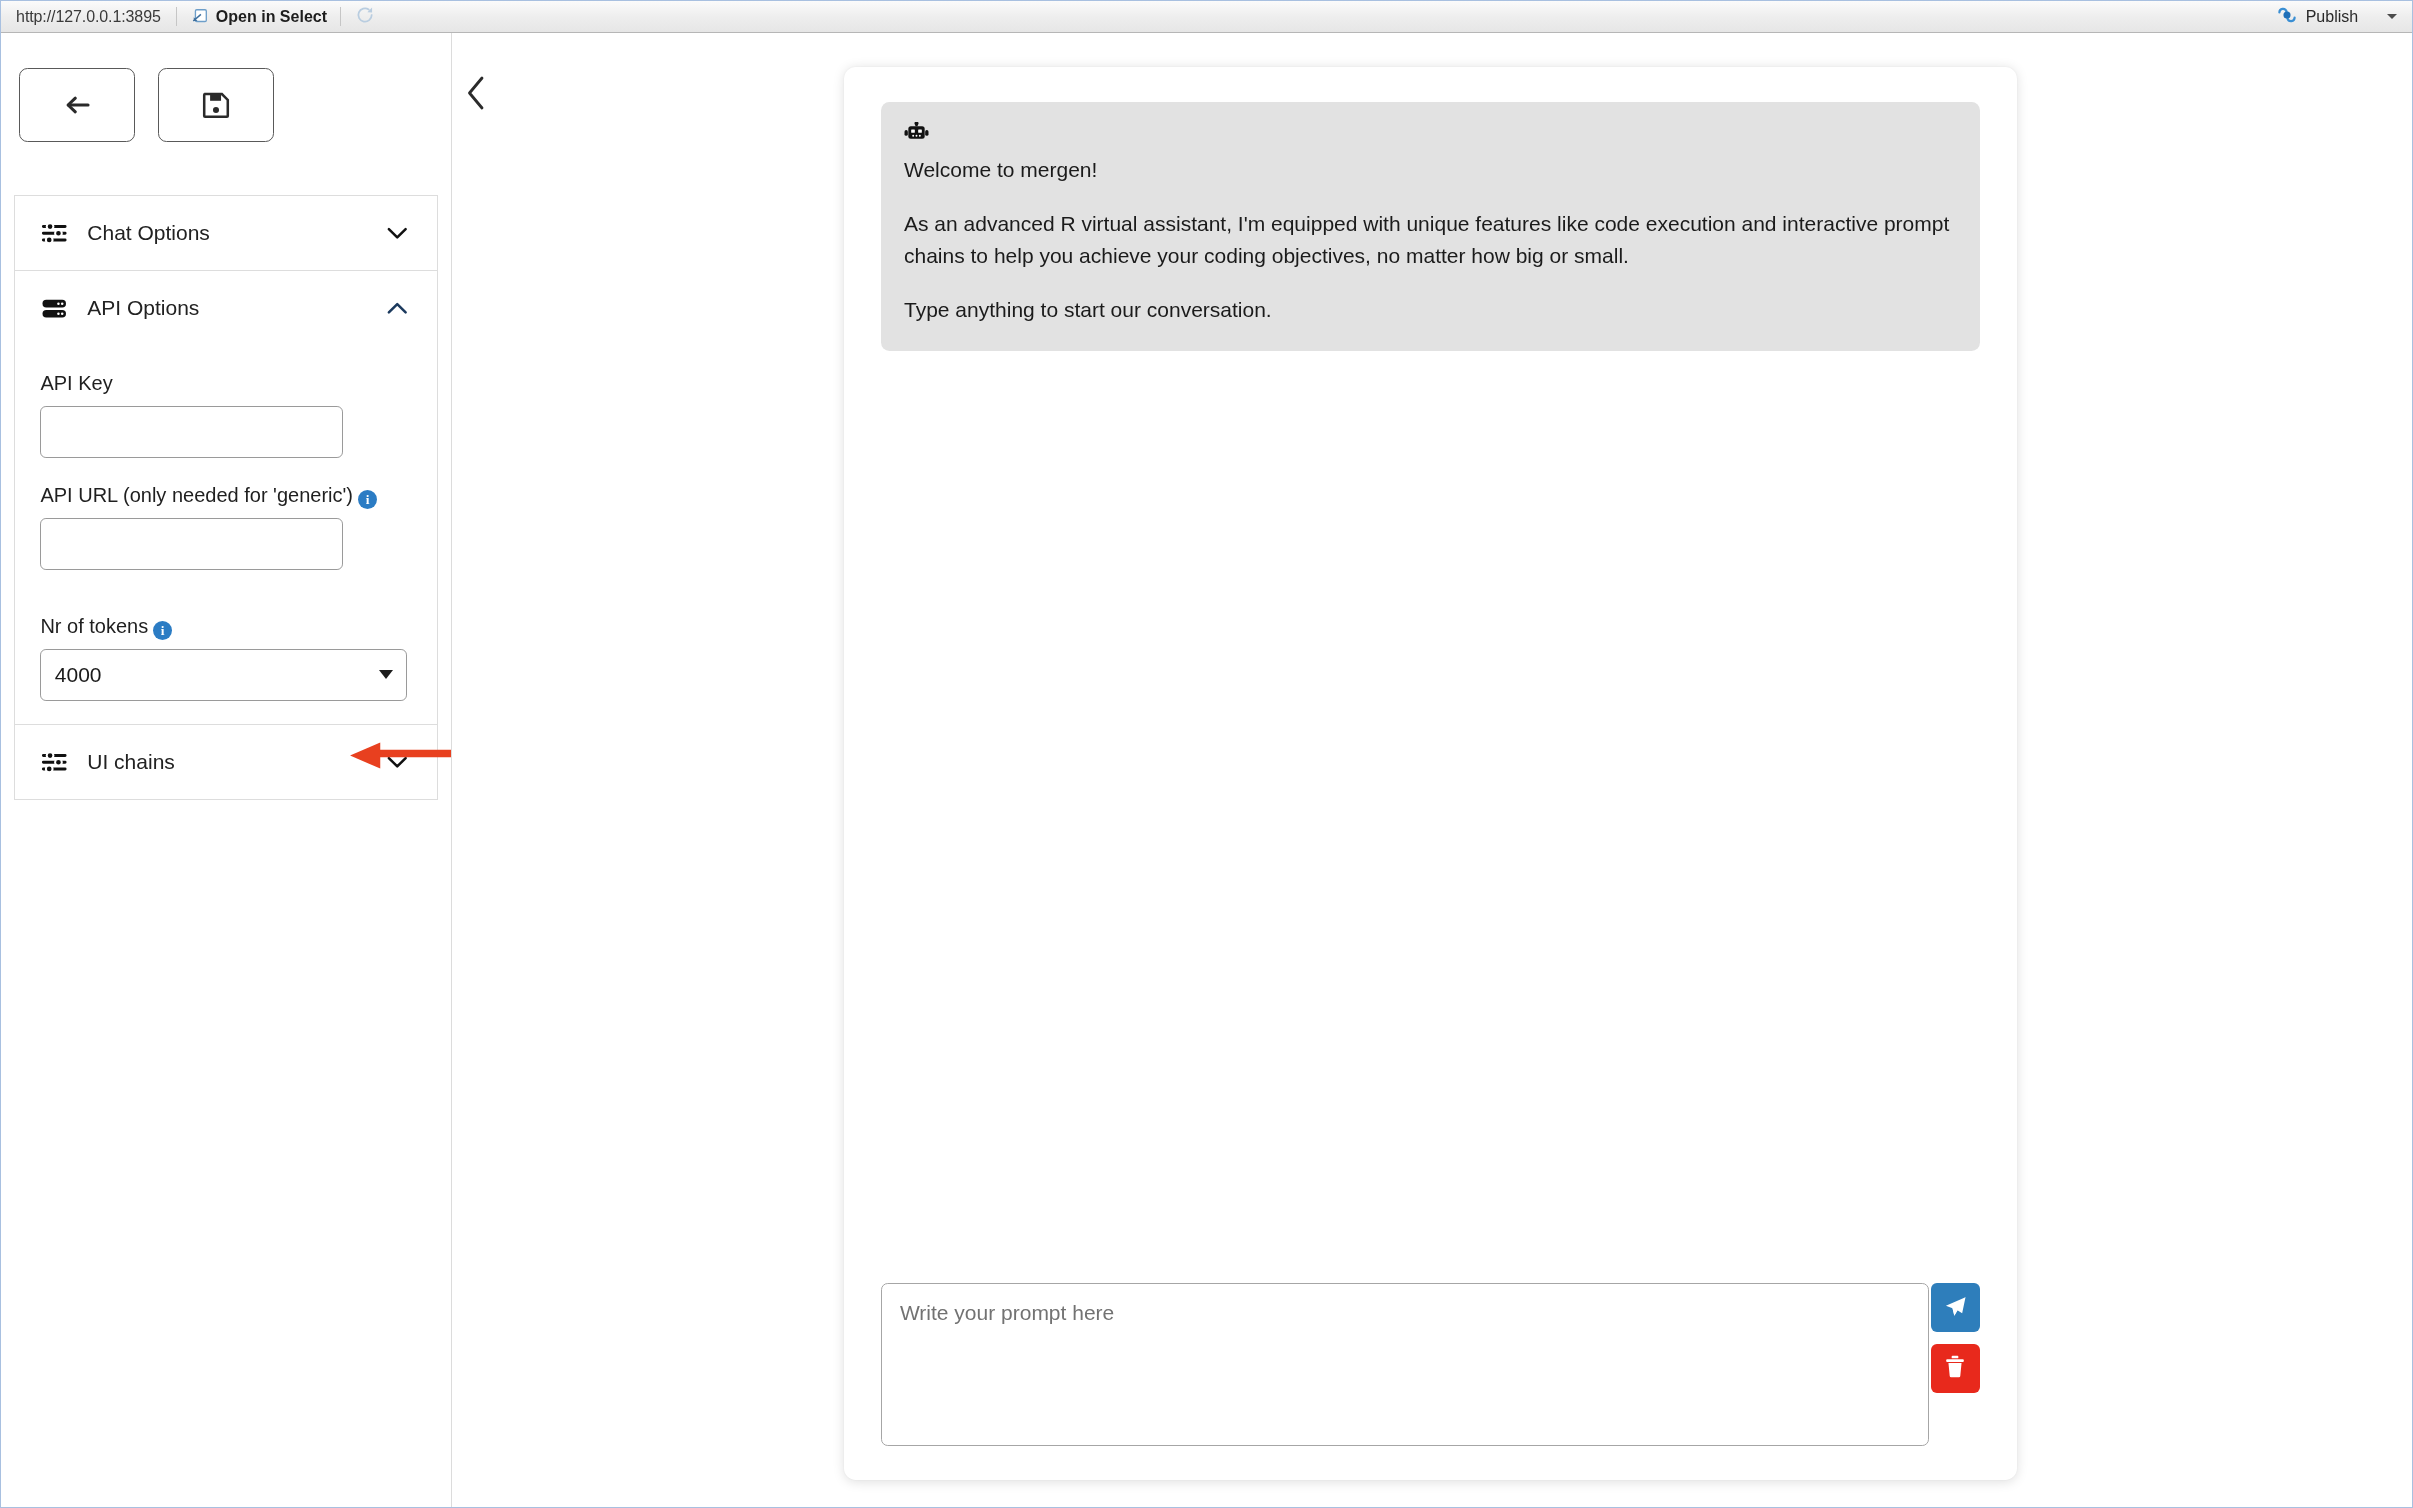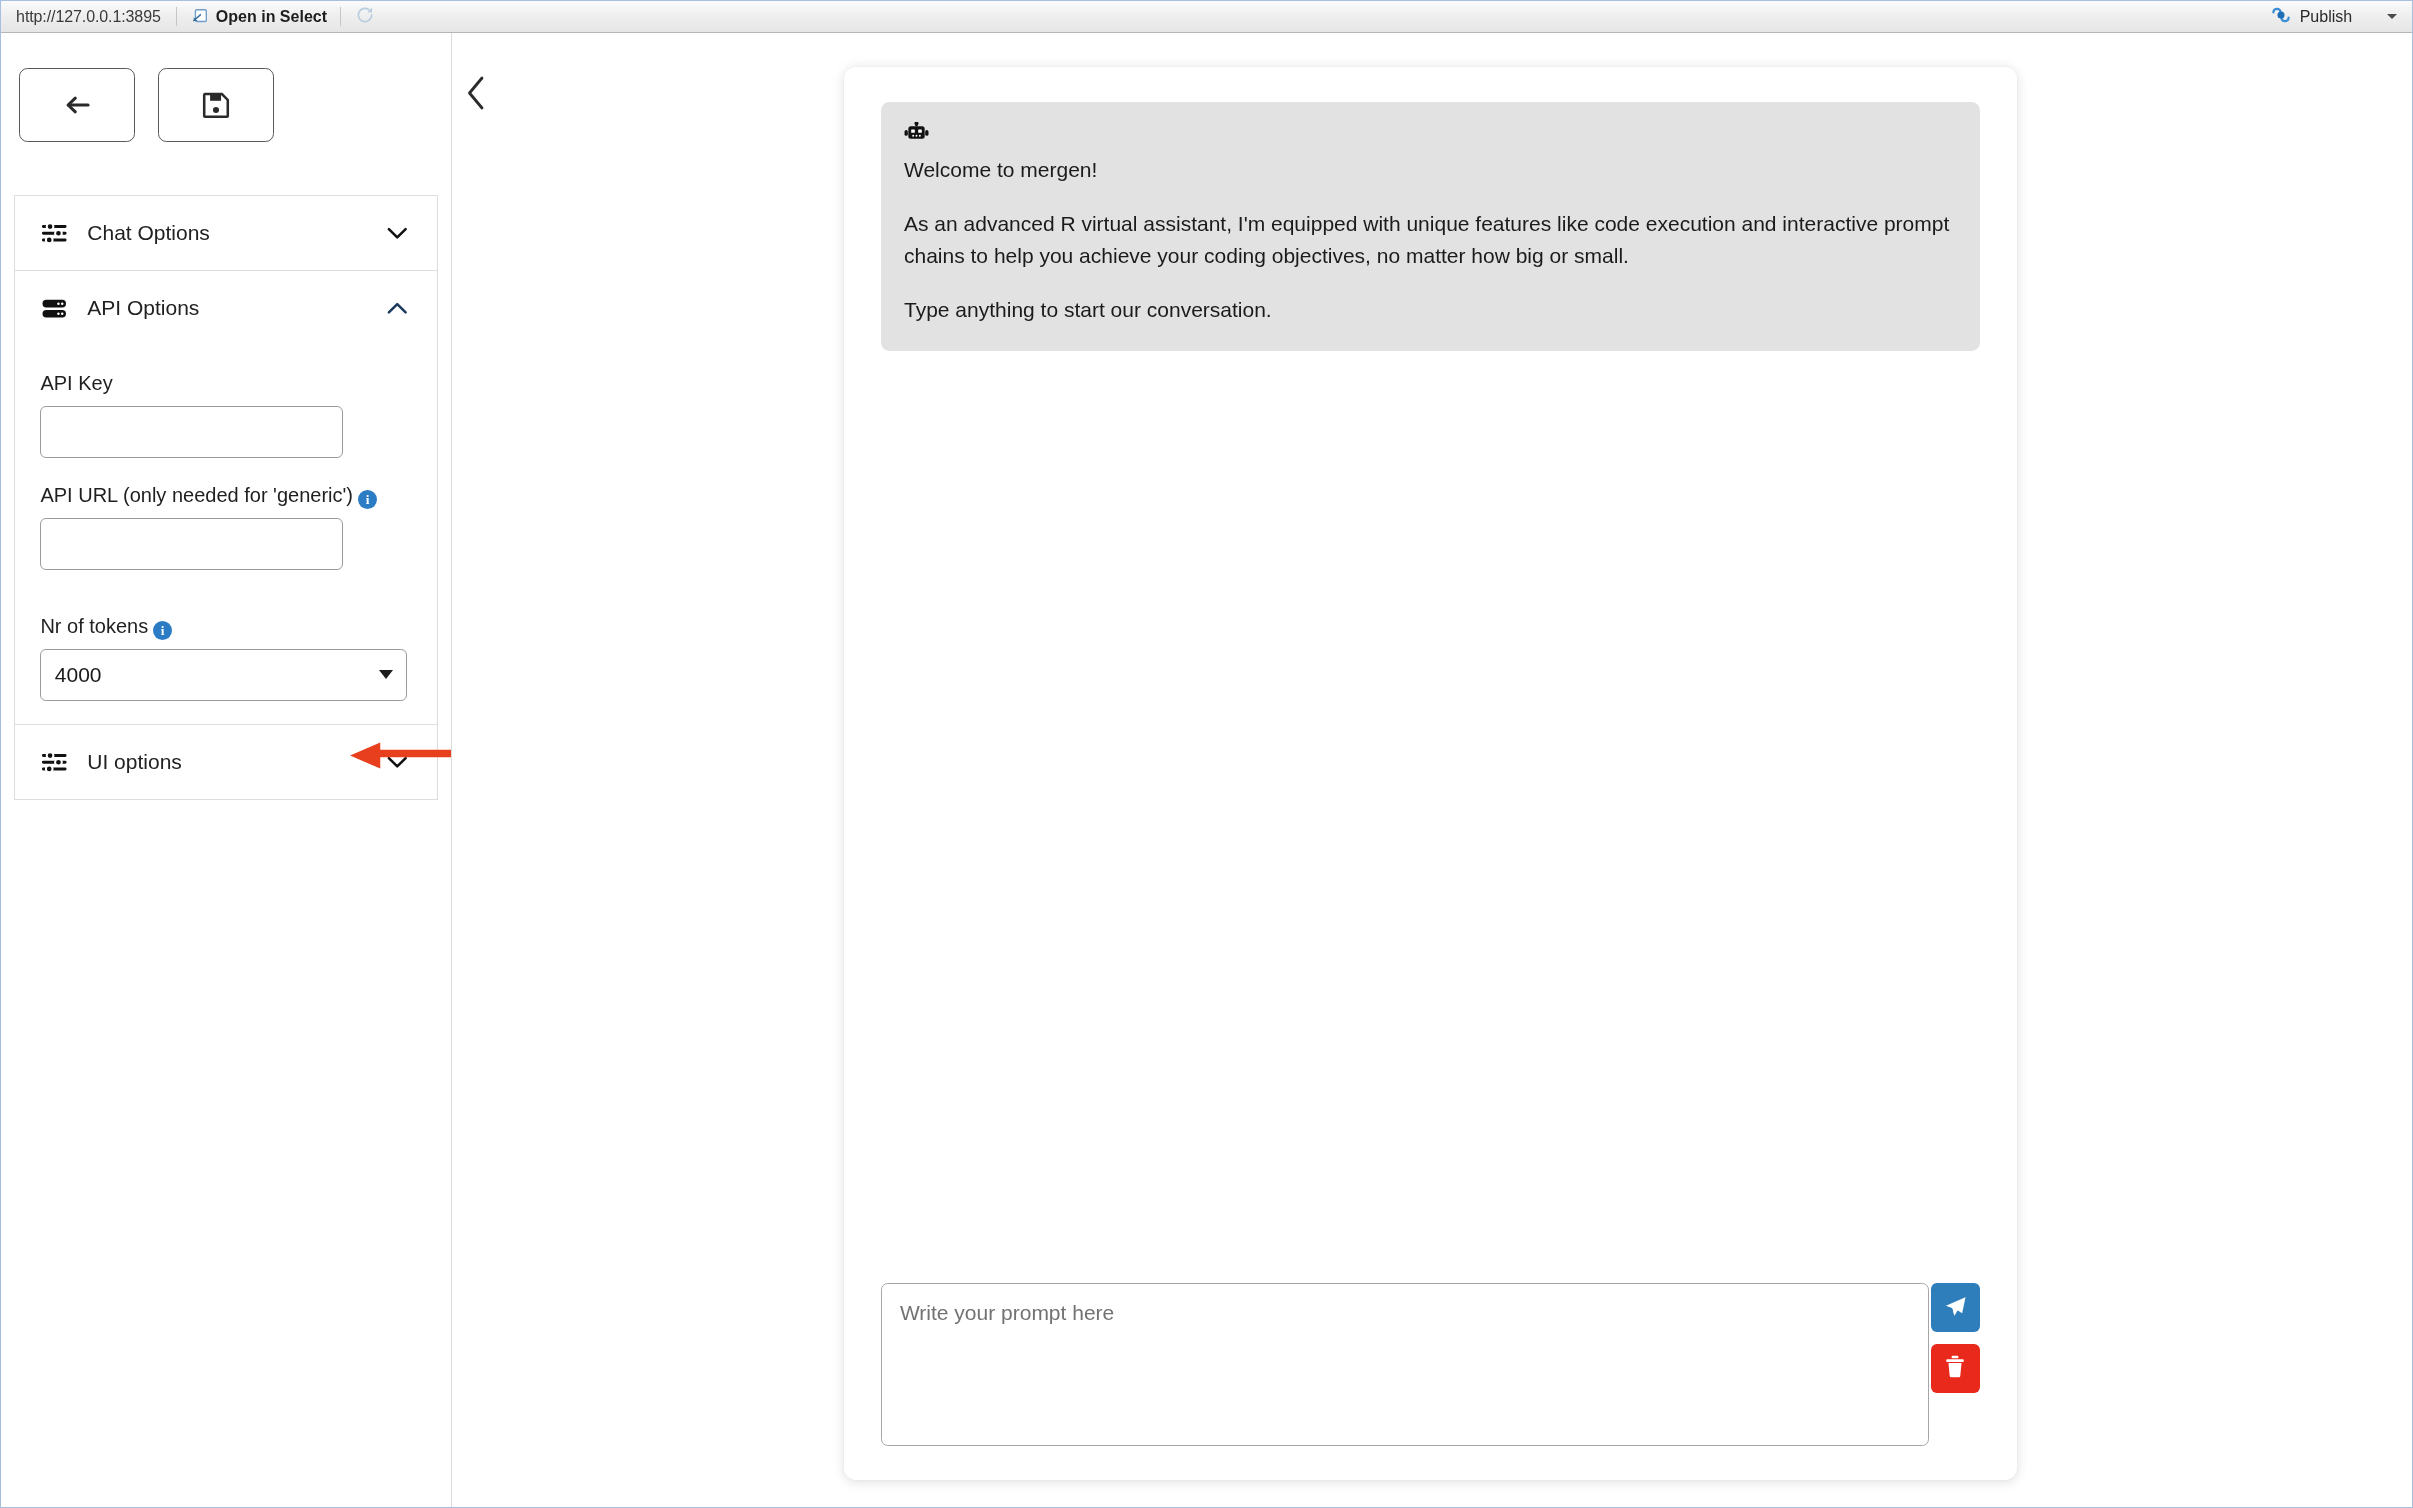--- a/index.html
+++ b/index.html
@@ -32,21 +32,21 @@
     letter-spacing: -0.1px;
     text-align: center;
   }
   .tb-sep { width: 0.8px; height: 18.4px; background: #c6c6c6; }
   .tb-item {
     display: flex; align-items: center; gap: 7.5px;
     padding: 0 13.4px; height: 100%;
     cursor: default;
   }
   .tb-item-label { font-size: 16px; color: #1d1d1d; font-weight: bold; }
-  .tb-right { margin-left: auto; display: flex; align-items: center; gap: 13px; padding-right: 6.7px; }
+  .tb-right { margin-left: auto; display: flex; align-items: center; gap: 7px; padding-right: 6.7px; }
   .tb-publish-label { font-size: 16px; color: #2a2a2a; }
   .caret-dn {
     width: 0; height: 0; margin-left: 8.4px;
     border-left: 5px solid transparent;
     border-right: 5px solid transparent;
     border-top: 5.9px solid #4b4b4b;
   }
 
   
   .viewport { flex: 1; display: flex; min-height: 0; background: #ffffff; position: relative; }
@@ -359,21 +359,21 @@
         <div class="acc-panel">
           <div class="acc-head">
             <span class="acc-head-icon">
               <svg width="28.5" height="28.5" viewBox="0 0 34 34">
                 <path d="M4 9 H30 M4 17 H30 M4 25 H30" stroke="#111111" stroke-width="3.4" stroke-linecap="round"></path>
                 <circle cx="12" cy="9" r="4" fill="#111111" stroke="#ffffff" stroke-width="2.4"></circle>
                 <circle cx="22" cy="17" r="4" fill="#111111" stroke="#ffffff" stroke-width="2.4"></circle>
                 <circle cx="11" cy="25" r="4" fill="#111111" stroke="#ffffff" stroke-width="2.4"></circle>
               </svg>
             </span>
-            <span class="acc-head-label">UI options</span>
+            <span class="acc-head-label">UI chains</span>
             <span class="acc-chevron">
               <svg width="28.5" height="28.5" viewBox="0 0 34 34">
                 <path d="M7 12 L17 22 L27 12" stroke="#111111" stroke-width="3" fill="none" stroke-linecap="round" stroke-linejoin="round"></path>
               </svg>
             </span>
           </div>
         </div>
 
       </div>
 

